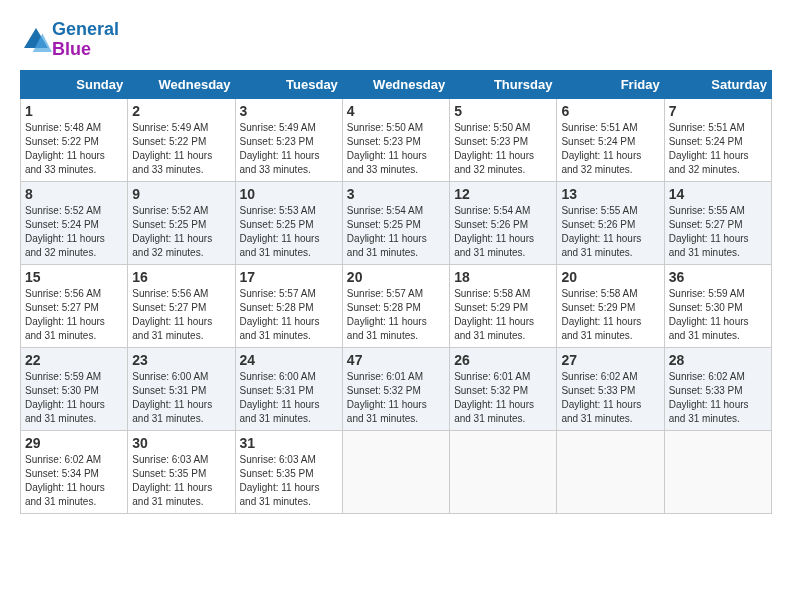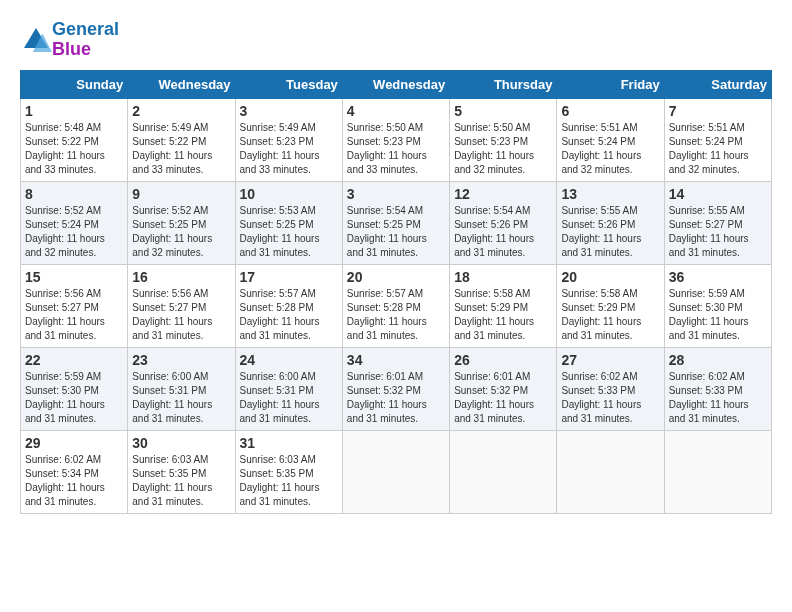--- a/index.html
+++ b/index.html
@@ -219,21 +219,21 @@
       </td>
         <td>
         <span class="day-number">23</span>
         <span class="day-detail">Sunrise: 6:00 AM<br>Sunset: 5:31 PM<br>Daylight: 11 hours and 31 minutes.</span>
       </td>
         <td>
         <span class="day-number">24</span>
         <span class="day-detail">Sunrise: 6:00 AM<br>Sunset: 5:31 PM<br>Daylight: 11 hours and 31 minutes.</span>
       </td>
         <td>
-        <span class="day-number">34</span>
+        <span class="day-number">47</span>
         <span class="day-detail">Sunrise: 6:01 AM<br>Sunset: 5:32 PM<br>Daylight: 11 hours and 31 minutes.</span>
       </td>
         <td>
         <span class="day-number">26</span>
         <span class="day-detail">Sunrise: 6:01 AM<br>Sunset: 5:32 PM<br>Daylight: 11 hours and 31 minutes.</span>
       </td>
         <td>
         <span class="day-number">27</span>
         <span class="day-detail">Sunrise: 6:02 AM<br>Sunset: 5:33 PM<br>Daylight: 11 hours and 31 minutes.</span>
       </td>

